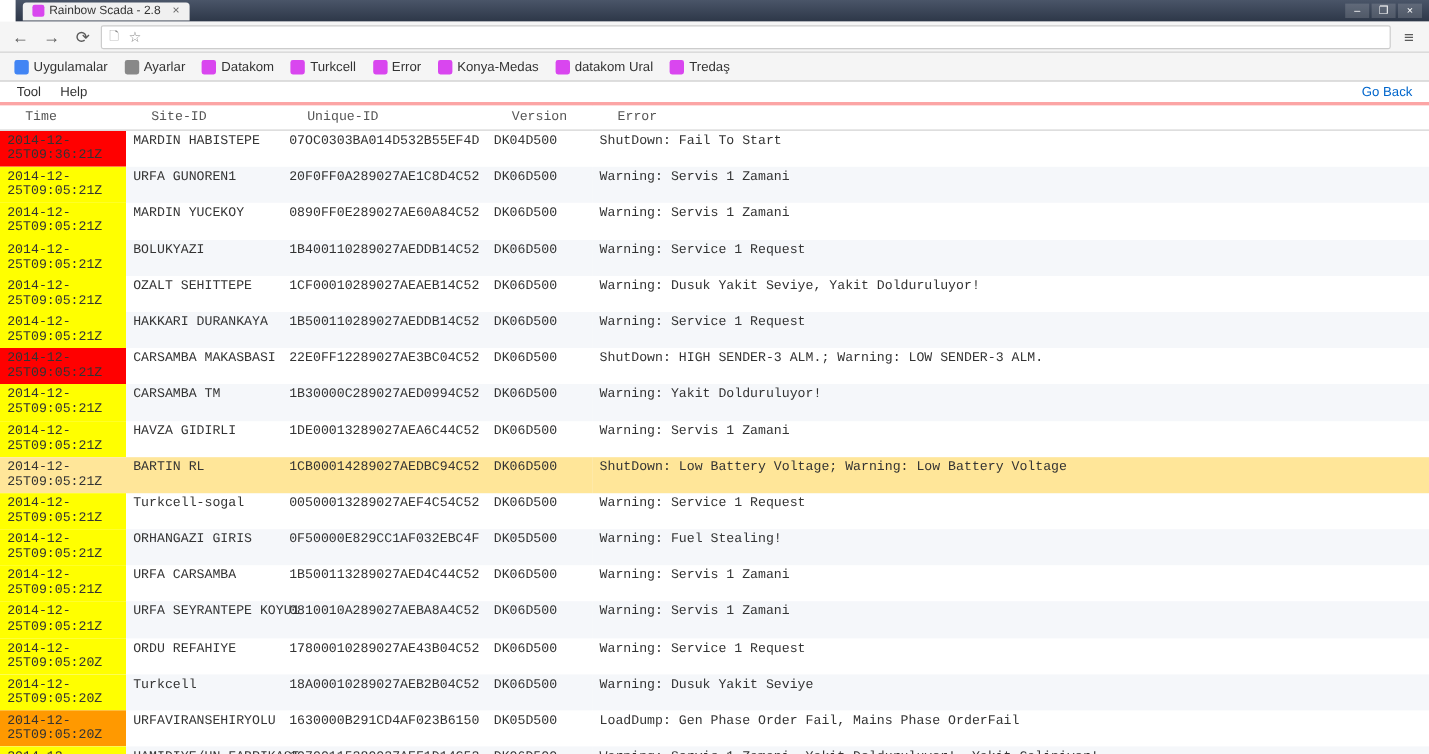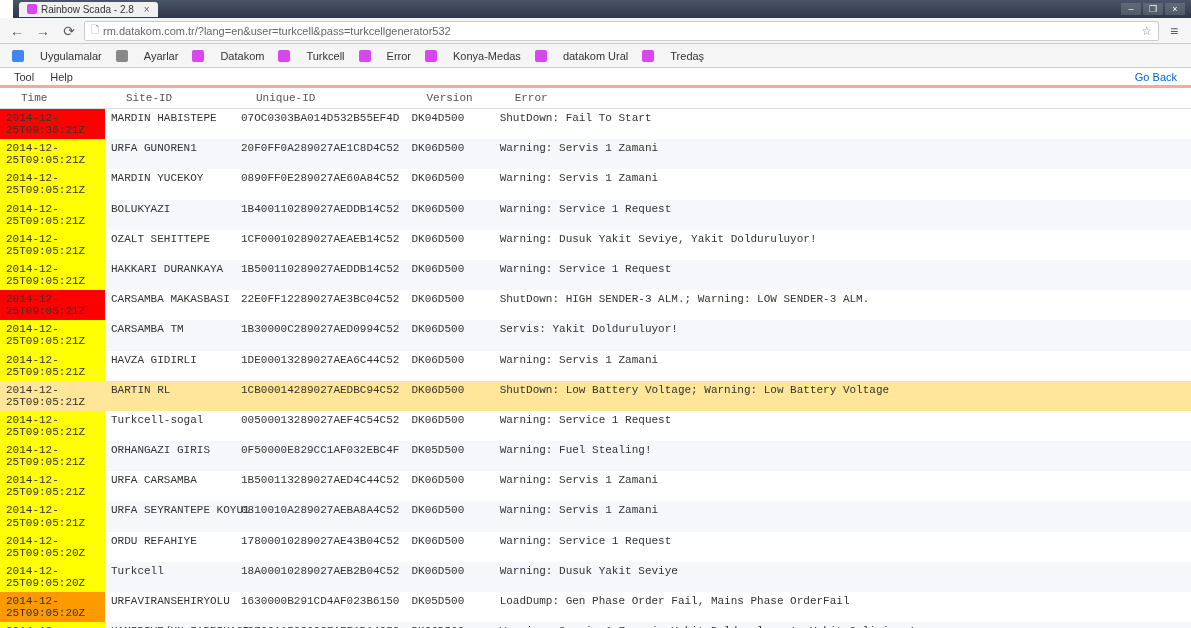--- a/index.html
+++ b/index.html
@@ -17,21 +17,21 @@
     .url-bar-row { background: #f5f5f5; border-bottom: 1px solid #ccc; height: 26px; display: flex; align-items: center; padding: 0 6px; gap: 4px; }
     .nav-btn { width: 22px; height: 20px; display: flex; align-items: center; justify-content: center; color: #5a5a5a; font-size: 14px; cursor: pointer; border-radius: 2px; }
     .url-input-wrap { flex: 1; background: #fff; border: 1px solid #ccc; height: 20px; display: flex; align-items: center; padding: 0 6px; border-radius: 2px; }
     .url-icon { color: #888; margin-right: 4px; font-size: 10px; }
     .url-text { color: #666; font-size: 11px; flex: 1; white-space: nowrap; overflow: hidden; }
     .star-btn { color: #888; margin-left: 4px; font-size: 12px; }
     .menu-btn { width: 22px; height: 20px; display: flex; align-items: center; justify-content: center; color: #5a5a5a; font-size: 14px; cursor: pointer; }
     
     
     .bookmark-bar { background: #f5f5f5; border-bottom: 1px solid #ccc; height: 24px; display: flex; align-items: center; padding: 0 6px; gap: 2px; }
-    .bookmark { display: flex; align-items: flex-end; gap: 16px; padding: 2px 6px; color: #333; font-size: 11px; cursor: pointer; border-radius: 2px; }
+    .bookmark { display: flex; align-items: flex-end; gap: 4px; padding: 2px 6px; color: #333; font-size: 11px; cursor: pointer; border-radius: 2px; }
     .bm-icon { width: 12px; height: 12px; border-radius: 2px; }
     .bm-apps { background: #4285f4; }
     .bm-gear { background: #888; }
     .bm-pink { background: #d946ef; }
     
     
     .menu-bar { height: 20px; display: flex; align-items: center; padding: 0 6px; border-bottom: 3px solid #fca5a5; }
     .menu-item { padding: 2px 8px; color: #333; cursor: pointer; }
     .go-back { margin-left: auto; color: #0066cc; cursor: pointer; padding: 2px 8px; }
     
@@ -71,21 +71,20 @@
     <div class="win-btn">×</div>
   </div>
 </div>
 
 <div class="url-bar-row">
   <div class="nav-btn">←</div>
   <div class="nav-btn">→</div>
   <div class="nav-btn">⟳</div>
   <div class="url-input-wrap">
     <span class="url-icon">🗋</span>
-    <span class="url-text">rm.datakom.com.tr/?lang=en&amp;user=turkcell&amp;pass=turkcellgenerator532</span>
     <span class="star-btn">☆</span>
   </div>
   <div class="menu-btn">≡</div>
 </div>
 
 <div class="bookmark-bar" id="bookmark-bar">
     <div class="bookmark">
       <span class="bm-icon bm-apps"></span>
       <span>Uygulamalar</span>
     </div>
@@ -183,21 +182,21 @@
         <td class="site-cell">CARSAMBA MAKASBASI</td>
         <td>22E0FF12289027AE3BC04C52</td>
         <td>DK06D500</td>
         <td>ShutDown: HIGH SENDER-3 ALM.; Warning: LOW SENDER-3 ALM.</td>
       </tr>
       <tr>
         <td class="time-cell time-yellow">2014-12-<br>25T09:05:21Z</td>
         <td class="site-cell">CARSAMBA TM</td>
         <td>1B30000C289027AED0994C52</td>
         <td>DK06D500</td>
-        <td>Servis: Yakit Dolduruluyor!</td>
+        <td>Warning: Yakit Dolduruluyor!</td>
       </tr>
       <tr>
         <td class="time-cell time-yellow">2014-12-<br>25T09:05:21Z</td>
         <td class="site-cell">HAVZA GIDIRLI</td>
         <td>1DE00013289027AEA6C44C52</td>
         <td>DK06D500</td>
         <td>Warning: Servis 1 Zamani</td>
       </tr>
       <tr class="row-highlight">
         <td class="time-cell time-red">2014-12-<br>25T09:05:21Z</td>

